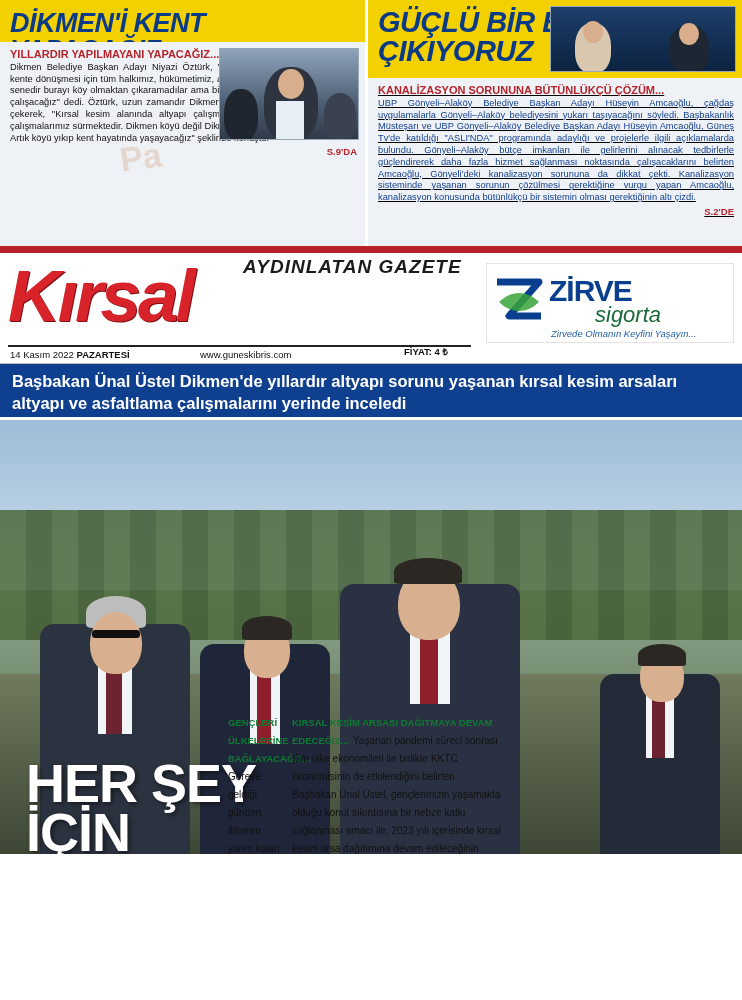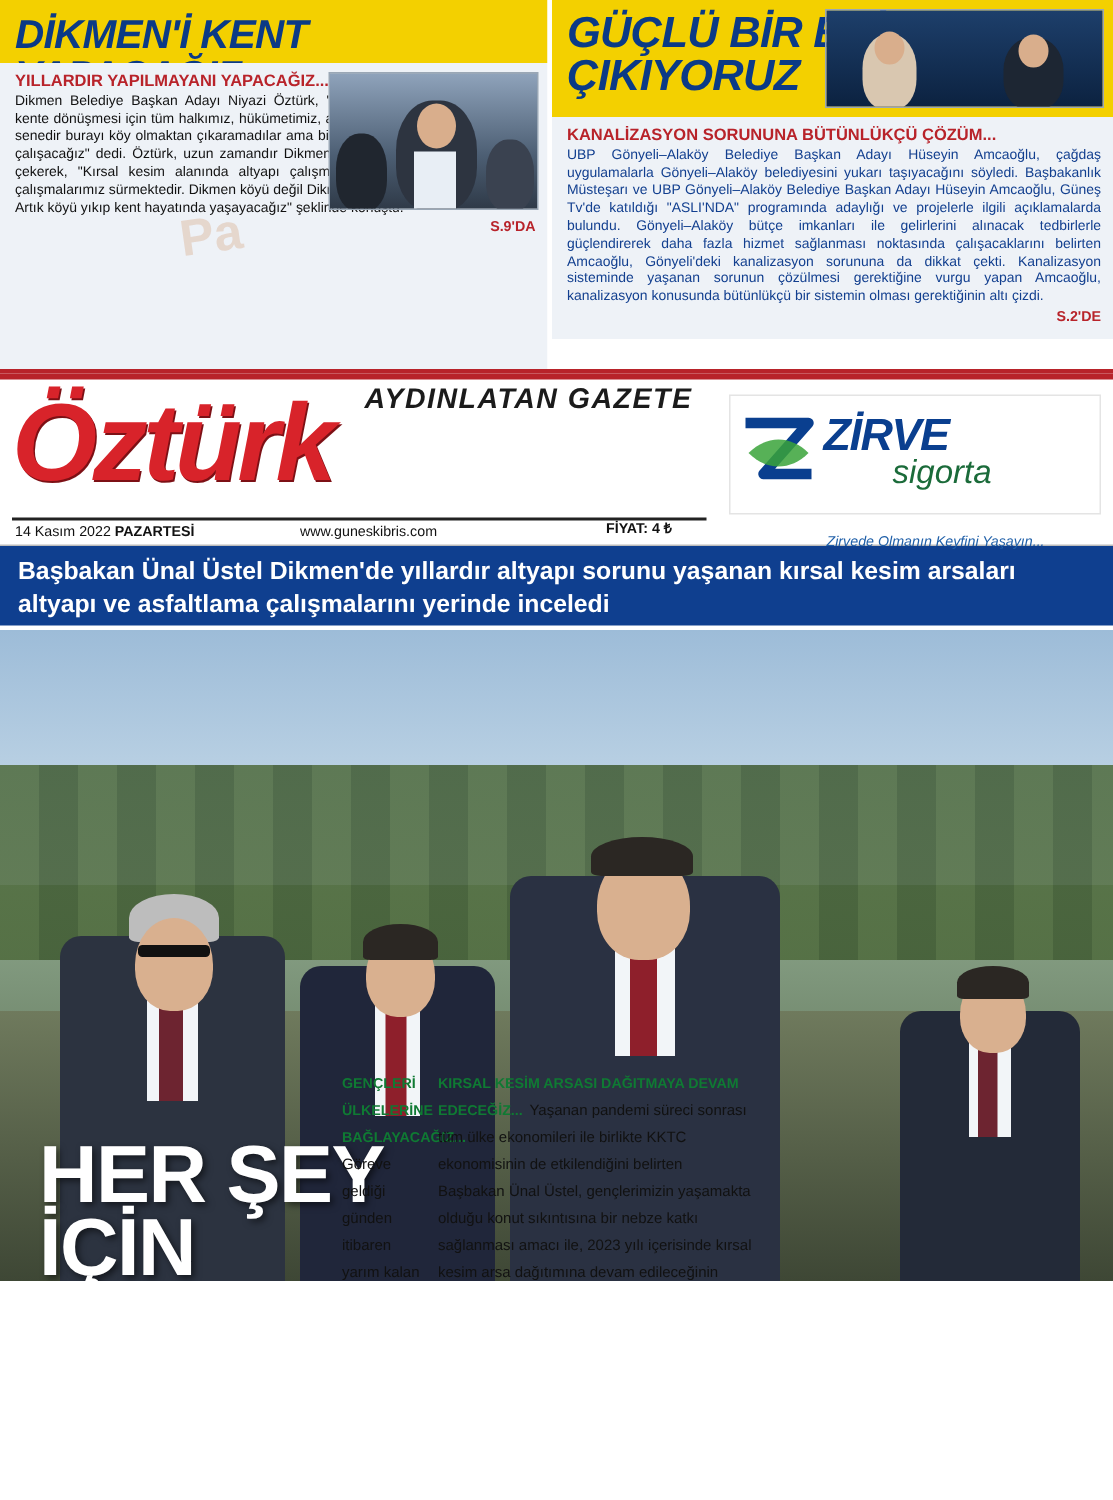--- a/index.html
+++ b/index.html
@@ -33,21 +33,21 @@
   }
   .hl-title.left { font-size: 27px; padding-top: 8px; }
   .hl-title.right { font-size: 29px; padding-top: 6px; }
 
   .teaser-body {
     position: relative;
     background: #eef2f7;
     height: 204px;
     padding: 6px 8px 6px 10px;
   }
-  .teaser-body.right { height: 148px; }
+  .teaser-body.right { height: 168px; text-decoration: underline; }
 
   .lede {
     color: #b8232a;
     font-weight: bold;
     font-size: 11px;
     line-height: 1.25;
   }
   .body-text {
     font-size: 9.3px;
     line-height: 1.27;
@@ -129,30 +129,30 @@
     position: absolute; right: 8px; top: 14px;
     width: 248px; height: 80px;
     background: #fff; border: 1px solid #e4e4e4;
   }
   .ad-z {
     position: absolute; left: 6px; top: 12px;
     width: 52px; height: 48px;
   }
   .ad-brand {
     position: absolute; left: 62px; top: 10px;
-    font-size: 30px; font-weight: bold; font-style: italic; color:#0a3f8f;
+    font-size: 30px; font-weight: bold; color:#0a3f8f;
     letter-spacing: -1px;
   }
   .ad-sub {
     position: absolute; left: 108px; top: 38px;
     font-size: 22px; color:#1b6b3a; font-style: italic;
   }
   .ad-slogan {
     position: absolute; left: 64px; top: 64px;
-    font-size: 9.5px; color:#1f5fa8; font-style: italic; margin-top: 28px;
+    font-size: 9.5px; color:#1f5fa8; font-style: italic;
   }
 
   
   .blue-banner {
     height: 56px; background: #0f3f8f; color: #fff;
     padding: 7px 12px;
     border-bottom: 3px solid #fff;
   }
   .blue-banner p {
     font-size: 16.5px; font-weight: bold; line-height: 1.32; text-align: left;
@@ -246,21 +246,21 @@
         <div class="lede">KANALİZASYON SORUNUNA BÜTÜNLÜKÇÜ ÇÖZÜM...</div>
         <div class="body-text blue">UBP Gönyeli–Alaköy Belediye Başkan Adayı Hüseyin Amcaoğlu, çağdaş uygulamalarla Gönyeli–Alaköy belediyesini yukarı taşıyacağını söyledi. Başbakanlık Müsteşarı ve UBP Gönyeli–Alaköy Belediye Başkan Adayı Hüseyin Amcaoğlu, Güneş Tv'de katıldığı "ASLI'NDA" programında adaylığı ve projelerle ilgili açıklamalarda bulundu. Gönyeli–Alaköy bütçe imkanları ile gelirlerini alınacak tedbirlerle güçlendirerek daha fazla hizmet sağlanması noktasında çalışacaklarını belirten Amcaoğlu, Gönyeli'deki kanalizasyon sorununa da dikkat çekti. Kanalizasyon sisteminde yaşanan sorunun çözülmesi gerektiğine vurgu yapan Amcaoğlu, kanalizasyon konusunda bütünlükçü bir sistemin olması gerektiğinin altı çizdi.</div>
         <div class="ref">S.2'DE</div>
       </div>
     </div>
   </div>
 
   <div class="masthead">
     <div class="red-bar"></div>
     <div class="aydinlatan">AYDINLATAN GAZETE</div>
-    <div class="logo">Öztürk</div>
+    <div class="logo">Kırsal</div>
     <div class="logo-rule"></div>
     <div class="mh-date">
       <span>14 Kasım 2022</span>
       <b>PAZARTESİ</b>
     </div>
     <div class="mh-url">www.guneskibris.com</div>
     <div class="mh-price">FİYAT: 4 ₺</div>
 
     <div class="ad-box">
       <svg class="ad-z" viewBox="0 0 52 48">

